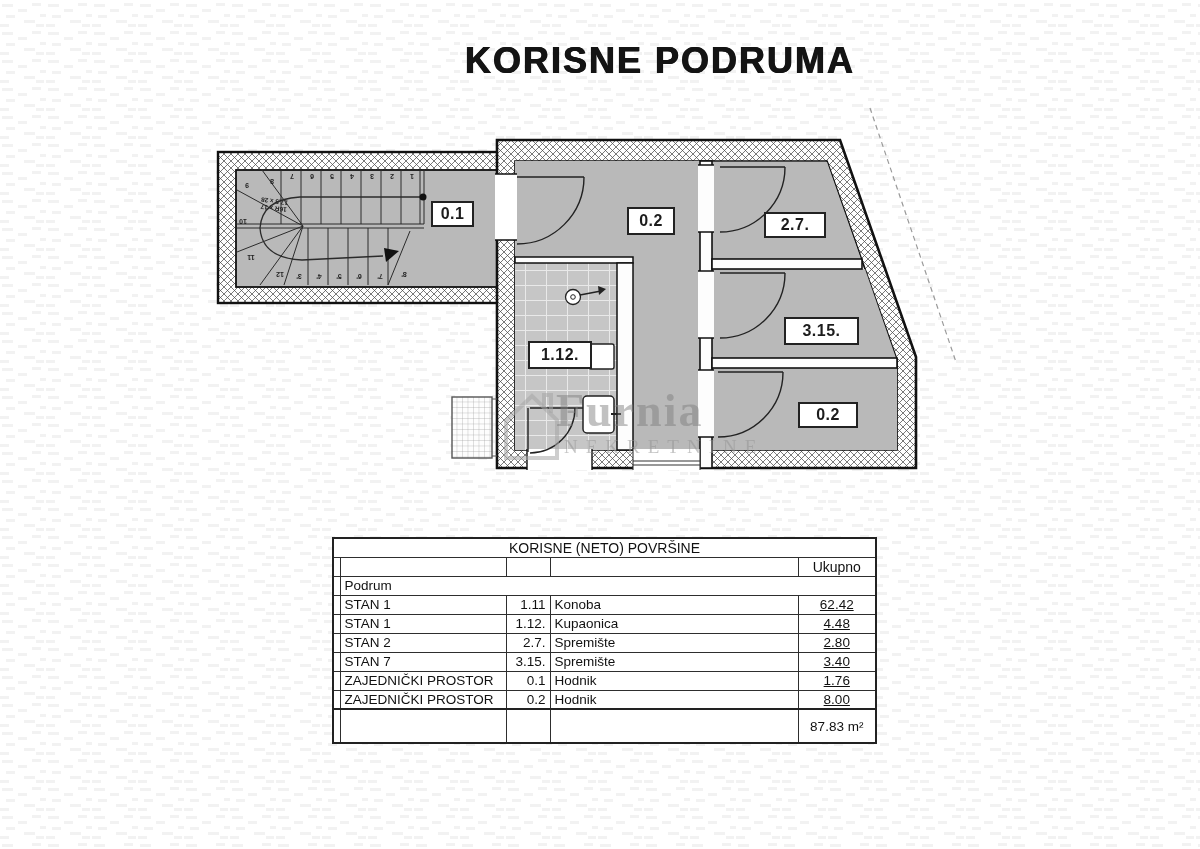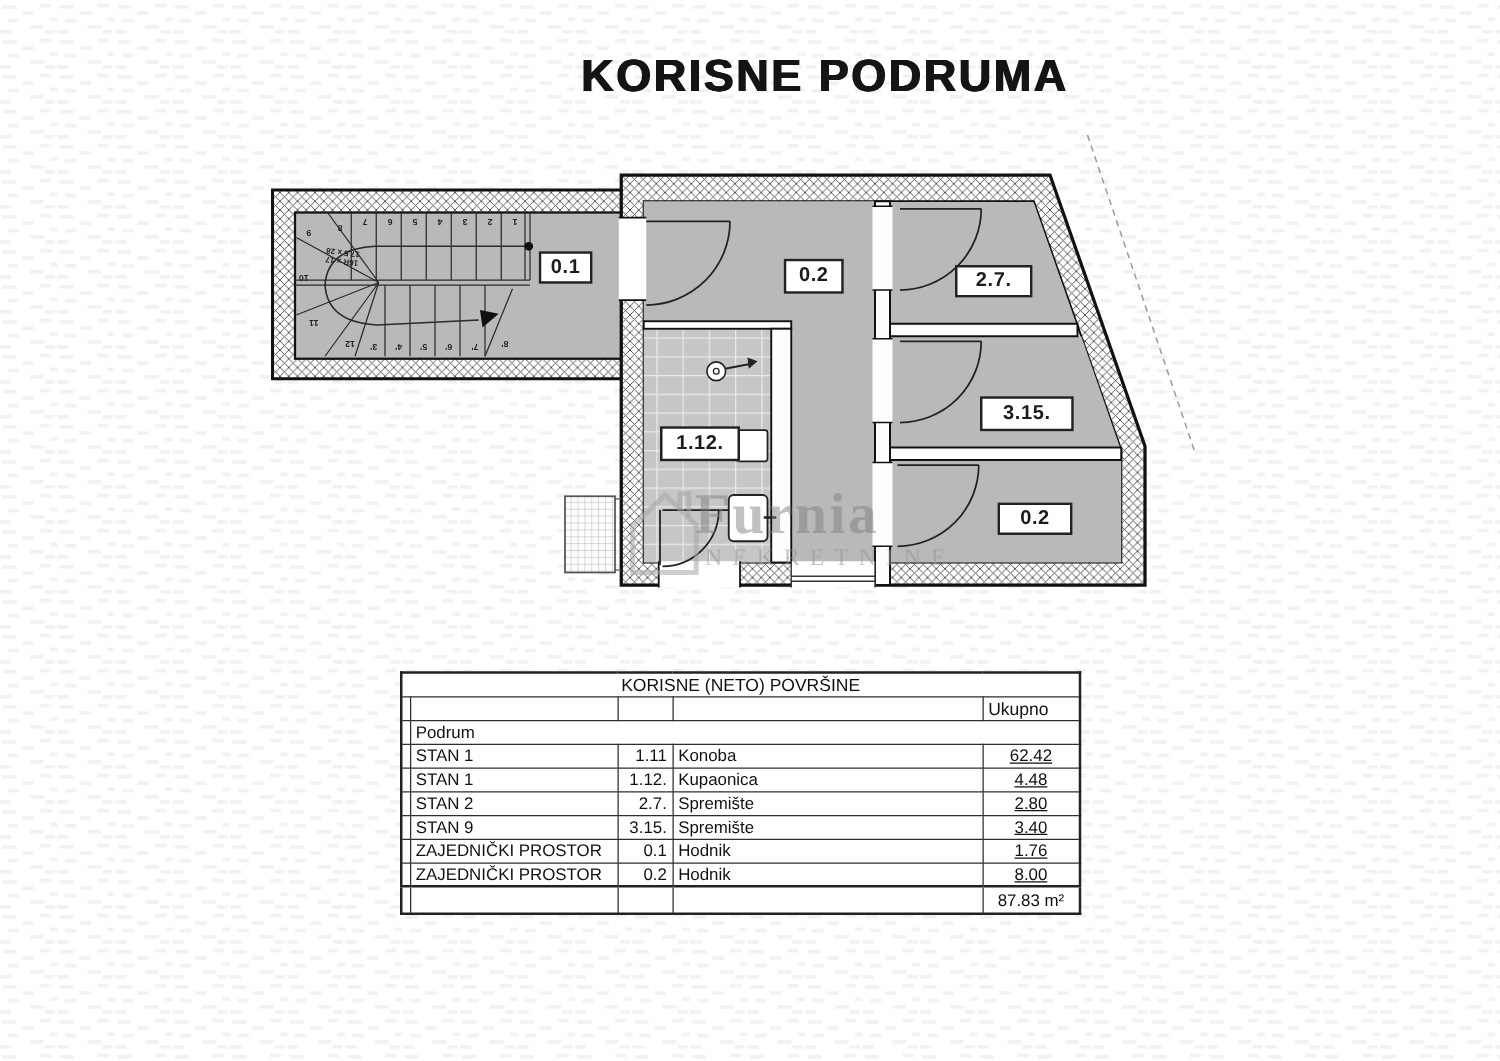--- a/index.html
+++ b/index.html
@@ -35,37 +35,37 @@
   
   .wm-brand{
     position:absolute;left:556px;top:384px;font-family:"Liberation Serif",serif;
     font-weight:bold;font-size:46px;letter-spacing:2px;color:rgba(125,125,125,0.48);z-index:4;
   }
   .wm-tag{
     position:absolute;left:564px;top:436px;font-size:19px;letter-spacing:8px;
     color:rgba(150,150,150,0.55);z-index:4;font-family:Liberation Serif, serif;
   }
   
-  .areas-wrap{position:absolute;left:320px;top:537px;z-index:7;background:#fff;}
+  .areas-wrap{position:absolute;left:332px;top:537px;z-index:7;background:#fff;}
   table.areas{
     border-collapse:collapse;table-layout:fixed;width:543px;
     border:2px solid #222;font-size:13.5px;color:#111;
   }
   table.areas td{
     border:1px solid #2e2e2e;padding:0 4px;height:19px;vertical-align:middle;
     overflow:hidden;white-space:nowrap;box-sizing:border-box;
   }
   td.c-title{text-align:center;height:19px;font-size:14px;}
-  td.c-ukupno{font-size:14px;height:21px;}
+  td.c-ukupno{text-align:center;font-size:14px;height:21px;}
   td.c-section{height:20px;padding-left:8px;}
   td.c-unit{text-align:left;padding-left:5px;}
   td.c-code{text-align:right;padding-right:4px;}
   td.c-room{text-align:left;padding-left:6px;}
   td.c-area{text-align:center;text-decoration:underline;}
-  tr.r-total td{height:22px;border-top:2px solid #222;}
+  tr.r-total td{height:34px;border-top:2px solid #222;}
   td.c-total{text-align:center;font-size:13.5px;}
 </style>
 </head>
 <body>
 
 <div id="page">
 
   <svg id="plan-svg" width="1200" height="849" viewBox="0 0 1200 849">
     <defs>
       <pattern id="brickTex" width="46" height="28" patternUnits="userSpaceOnUse">
@@ -269,21 +269,21 @@
         </tr>
         <tr>
           <td></td>
           <td class="c-unit">STAN 2</td>
           <td class="c-code">2.7.</td>
           <td class="c-room">Spremište</td>
           <td class="c-area">2.80</td>
         </tr>
         <tr>
           <td></td>
-          <td class="c-unit">STAN 9</td>
+          <td class="c-unit">STAN 7</td>
           <td class="c-code">3.15.</td>
           <td class="c-room">Spremište</td>
           <td class="c-area">3.40</td>
         </tr>
         <tr>
           <td></td>
           <td class="c-unit">ZAJEDNIČKI PROSTOR</td>
           <td class="c-code">0.1</td>
           <td class="c-room">Hodnik</td>
           <td class="c-area">1.76</td>

